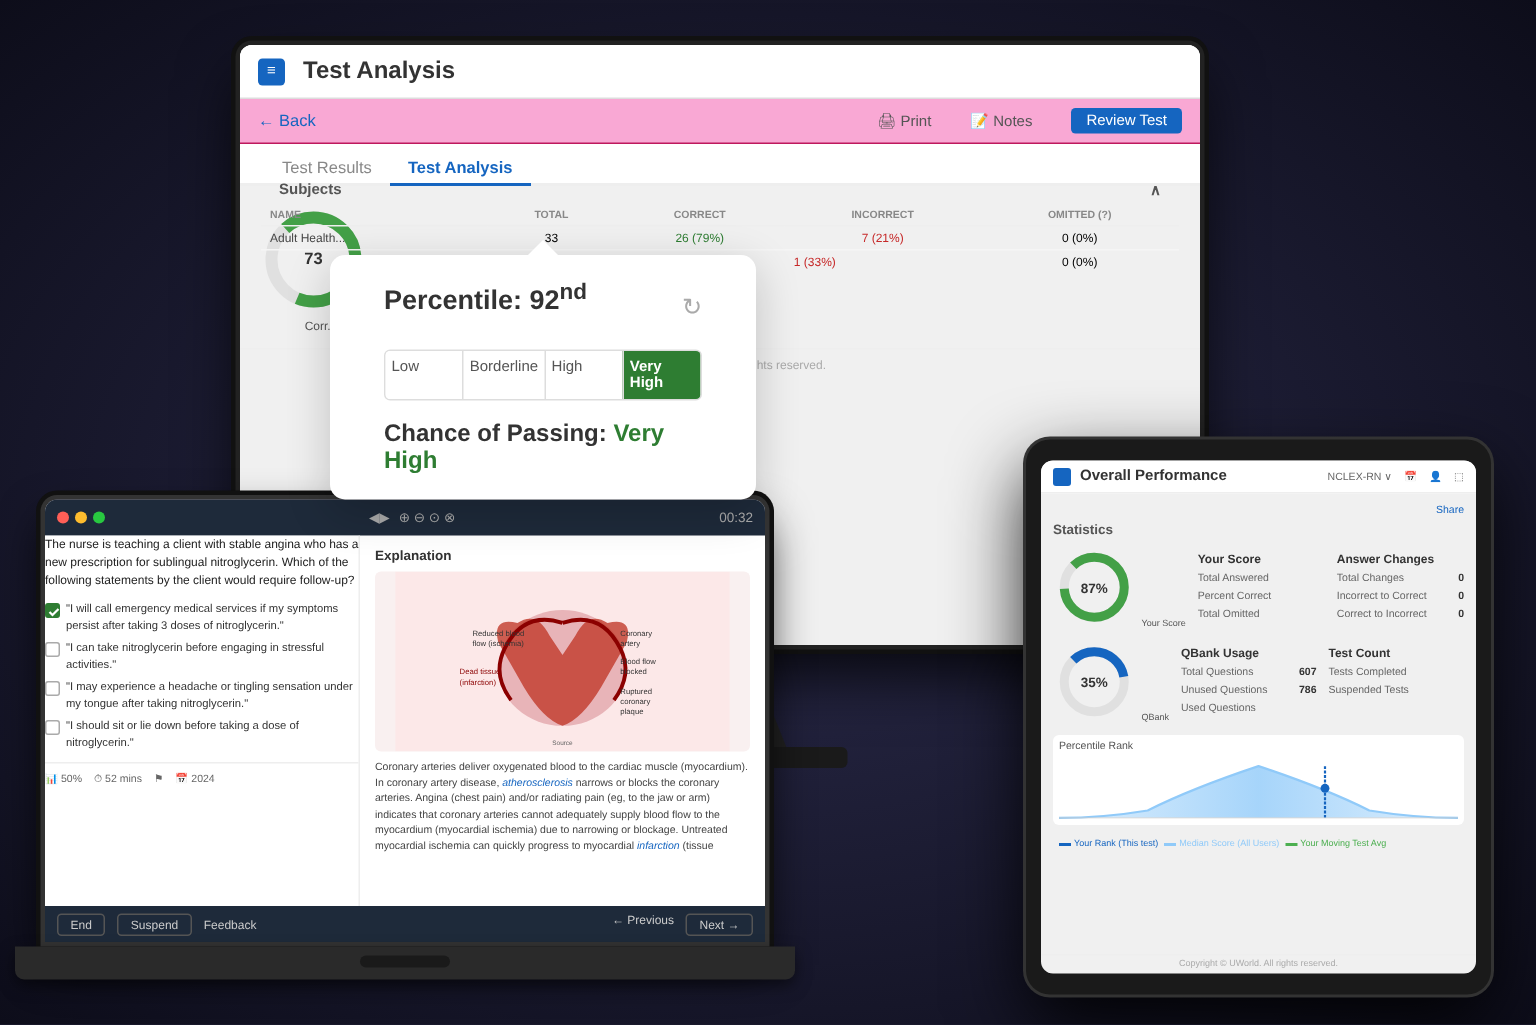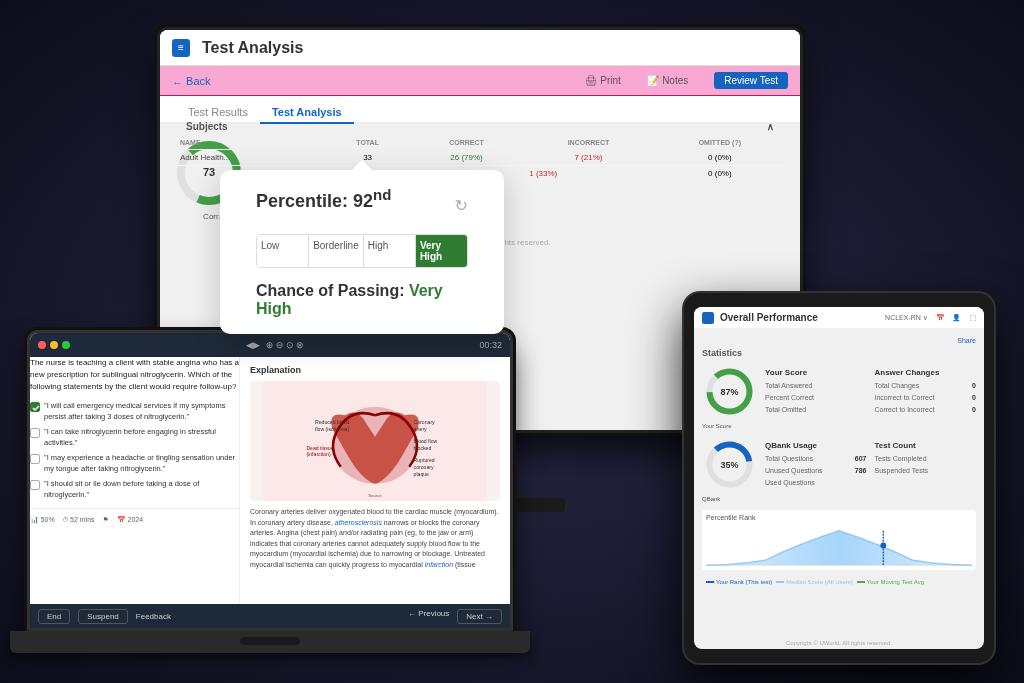--- a/index.html
+++ b/index.html
@@ -539,22 +539,22 @@
     }
 
     .stats-row {
       display: flex;
       gap: 8px;
       margin-bottom: 8px;
     }
 
     .donut-container {
       display: flex;
-      flex-direction: column;
-      align-items: flex-start;
+      flex-direction: row;
+      align-items: flex-end;
       gap: 4px;
     }
 
     .stats-details {
       flex: 1;
       font-size: 7px;
       color: #444;
     }
 
     .stats-details-row {

